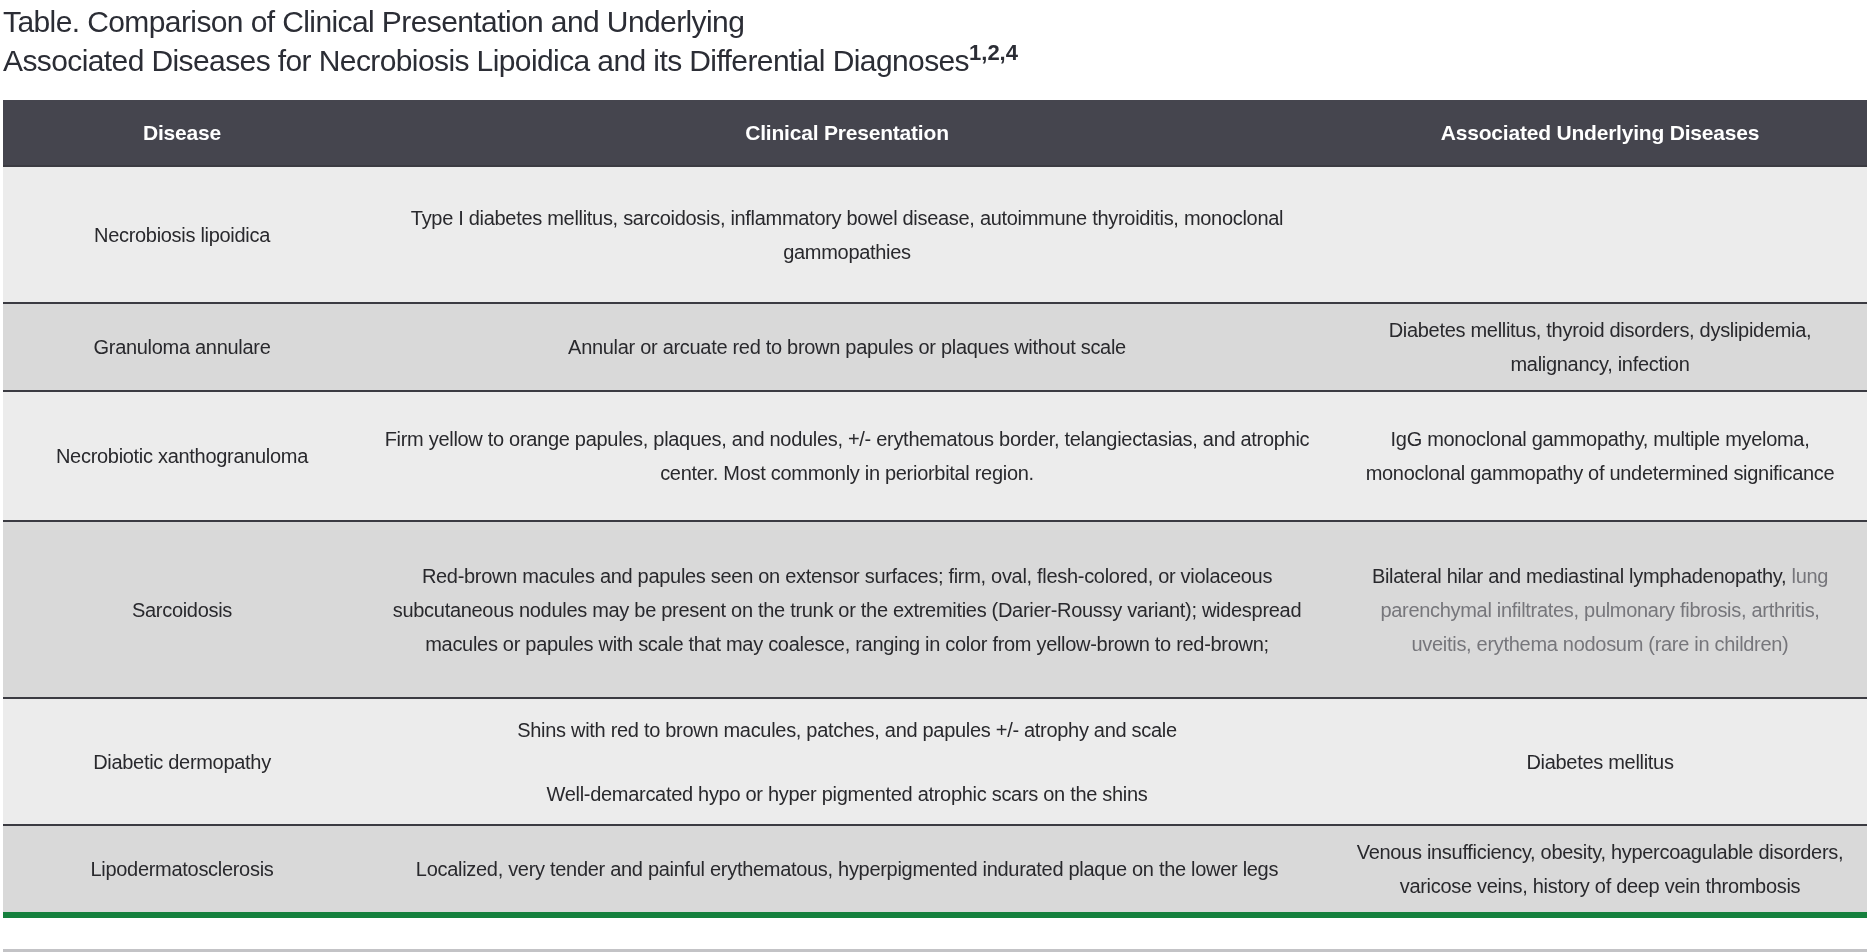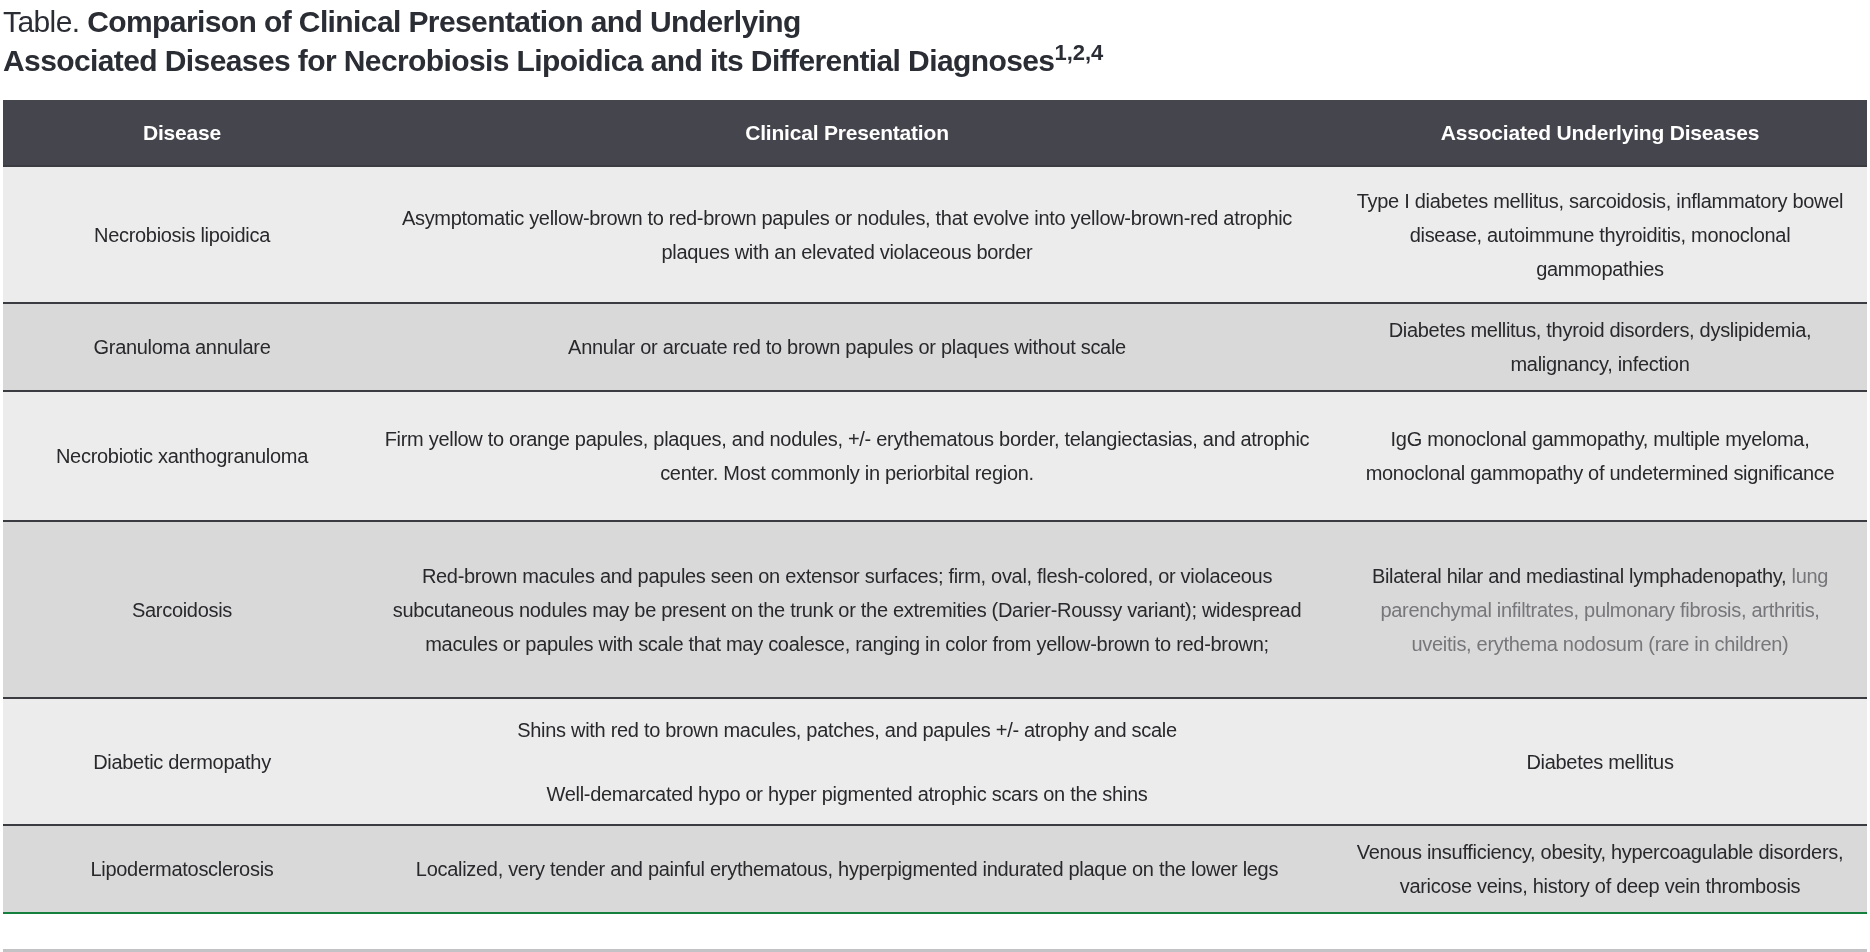--- a/index.html
+++ b/index.html
@@ -18,36 +18,36 @@
     position: absolute;
     left: 3px;
     top: 2px;
     width: 1600px;
     font-size: 30px;
     line-height: 39px;
     color: #2b2d35;
     letter-spacing: -0.6px;
   }
   .cap-prefix { font-weight: 400; }
-  .cap-bold   { font-weight: 700; }
+  .cap-bold   { font-weight: 400; }
   .cap-sup {
     font-weight: 800;
     font-size: 22px;
     vertical-align: super;
     line-height: 0;
     letter-spacing: 0;
   }
 
   
   .dtable {
     position: absolute;
     left: 3px;
     top: 100px;
     width: 1864px;
-    border-bottom: 2px solid #15803d;
+    border-bottom: 6px solid #15803d;
   }
   .trow {
     display: grid;
     grid-template-columns: 358px 972px 1fr;
     box-sizing: border-box;
   }
   .thead {
     height: 65px;
     background: #45454e;
   }
@@ -115,23 +115,20 @@
       <div class="th">Disease</div>
       <div class="th">Clinical Presentation</div>
       <div class="th">Associated Underlying Diseases</div>
     </div>
 
     <div class="trow row light r1">
       <div class="cell">
           <div class="para">Necrobiosis lipoidica</div>
         </div>
       <div class="cell">
-          <div class="para">Asymptomatic yellow-brown to red-brown papules or nodules, that evolve into yellow-brown-red atrophic plaques with an elevated violaceous border</div>
-        </div>
-      <div class="cell">
           <div class="para"><span>Type I diabetes mellitus, sarcoidosis, inflammatory bowel disease, autoimmune thyroiditis, monoclonal gammopathies</span></div>
         </div>
     </div>
 
     <div class="trow row dark r2">
       <div class="cell">
           <div class="para">Granuloma annulare</div>
         </div>
       <div class="cell">
           <div class="para">Annular or arcuate red to brown papules or plaques without scale</div>

